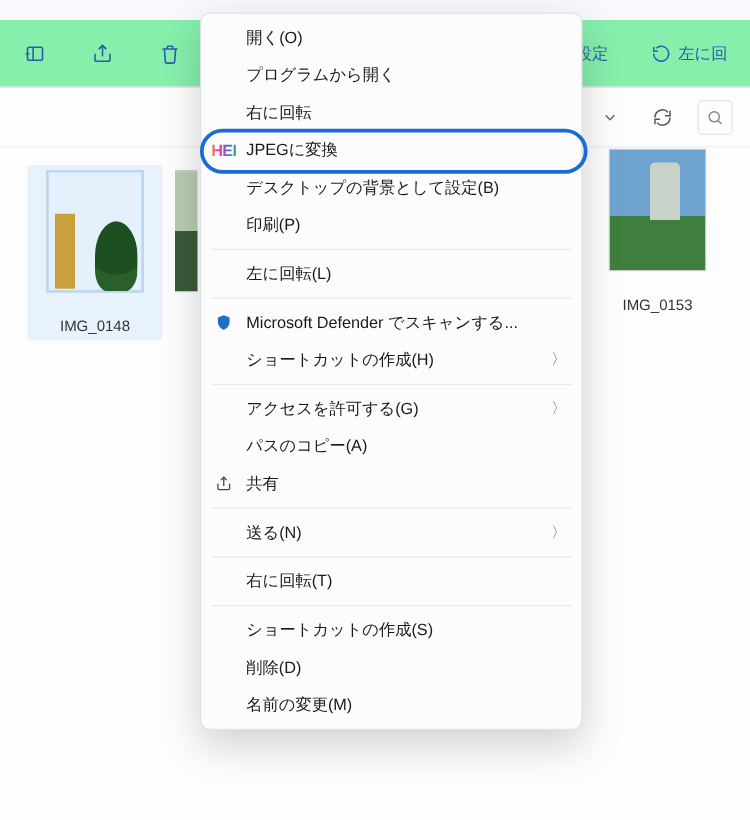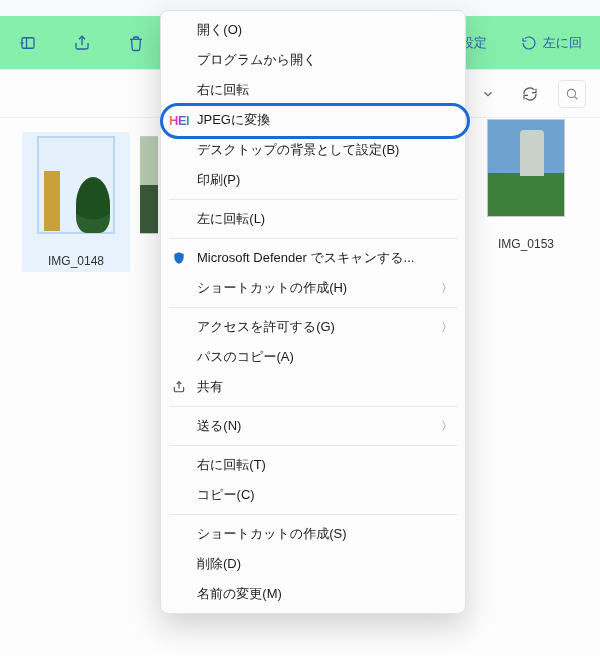--- a/index.html
+++ b/index.html
@@ -298,23 +298,20 @@
   </div>
   <div class="sep"></div>
   <div class="mi">
       <span>送る(N)</span>
       <span class="chev">〉</span>
     </div>
   <div class="sep"></div>
   <div class="mi">
       <span>右に回転(T)</span>
     </div>
-  <div class="mi">
-      <span>コピー(C)</span>
-    </div>
   <div class="sep"></div>
   <div class="mi">
       <span>ショートカットの作成(S)</span>
     </div>
   <div class="mi">
       <span>削除(D)</span>
     </div>
   <div class="mi">
       <span>名前の変更(M)</span>
     </div>

